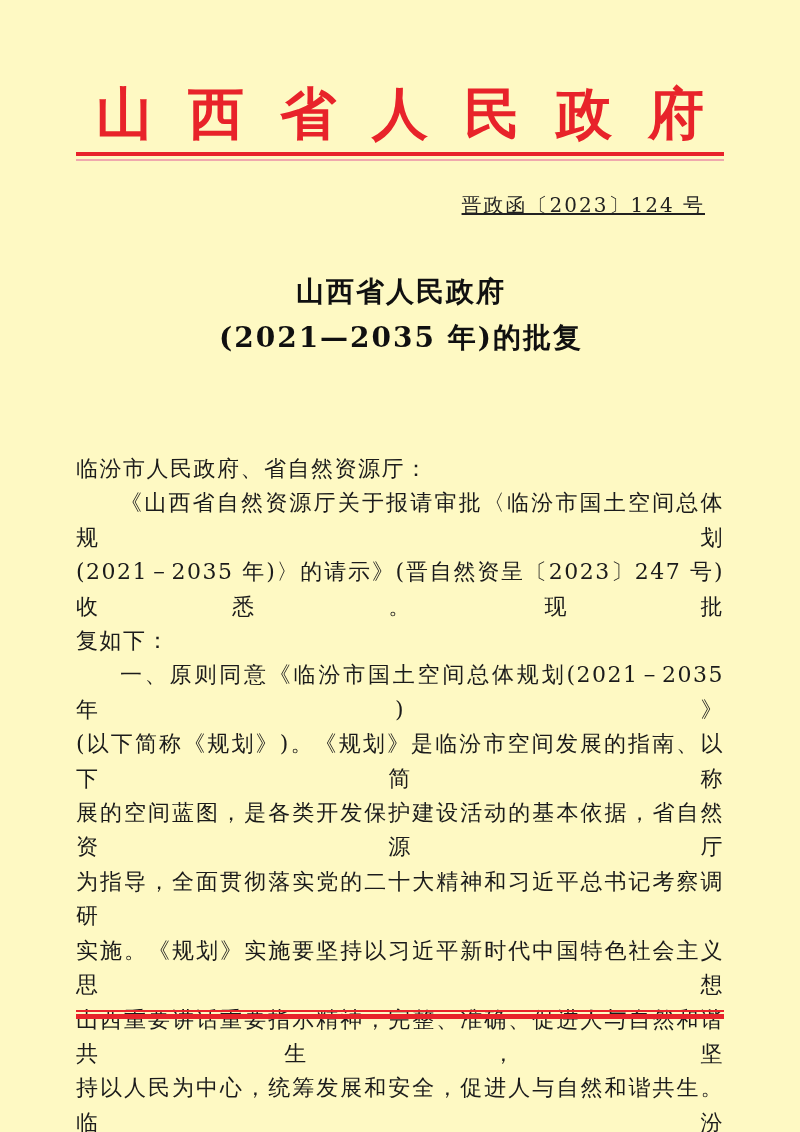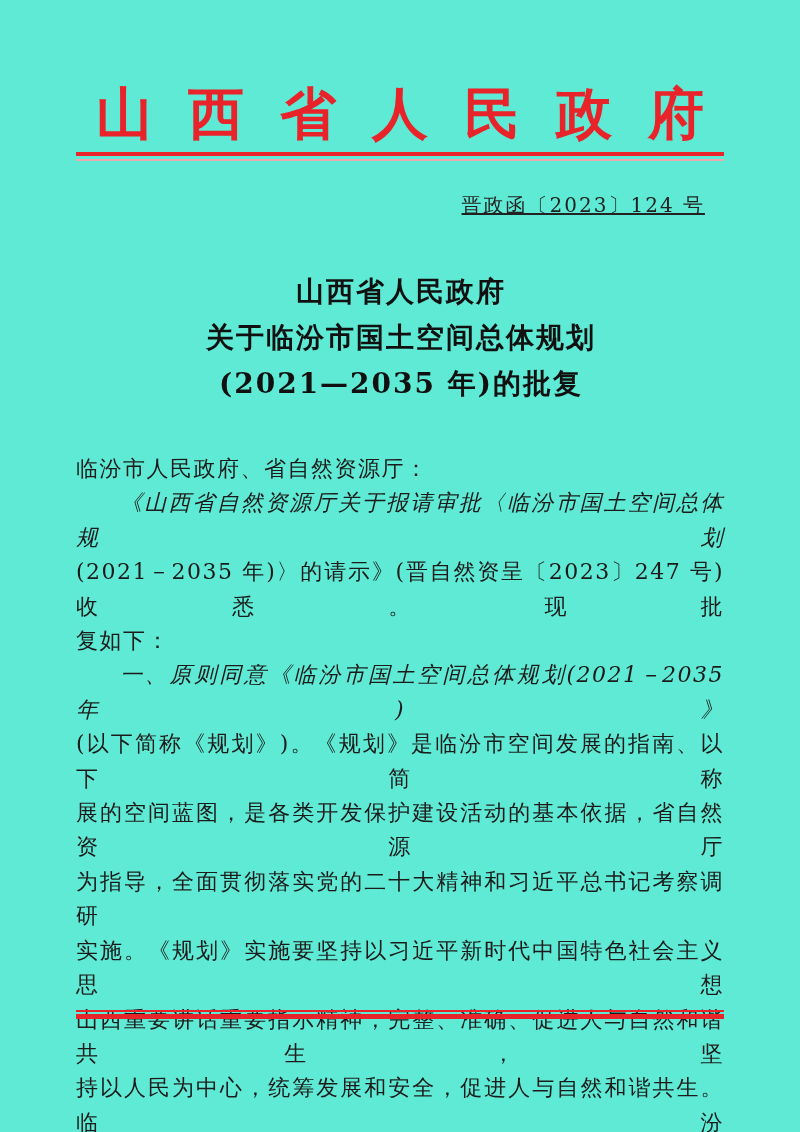--- a/index.html
+++ b/index.html
@@ -8,21 +8,21 @@
     width: 800px;
     height: 1132px;
     position: relative;
     font-family: "DejaVu Serif", serif;
     color: #161616;
     overflow: hidden;
   }
   .page {
     position: absolute;
     inset: 0;
-    background: #5eead4;
+    background: #fef9c3;
   }
   
   .letterhead {
     position: absolute;
     top: 80px;
     left: 0;
     width: 800px;
     text-align: center;
     color: #e8232a;
     font-size: 56px;
@@ -77,21 +77,21 @@
     letter-spacing: 1.5px;
     color: #1b1b1b;
   }
   .line { white-space: nowrap; }
   .line.fill {
     white-space: normal;
     text-align: justify;
     text-align-last: justify;
     text-justify: inter-character;
   }
-  .line.indent { text-indent: 2em; font-style: italic; }
+  .line.indent { text-indent: 2em; }
   
   .rule-bottom {
     position: absolute;
     top: 1010px;
     left: 76px;
     width: 648px;
   }
   .rule-bottom .thin  { height: 2px; background: #e8232a; }
   .rule-bottom .thick { height: 5px; background: #e8232a; margin-top: 2px; }
 </style>
@@ -104,21 +104,20 @@
 
   <div class="rule-top">
     <div class="thick"></div>
     <div class="thin"></div>
   </div>
 
   <div class="doc-number">晋政函〔2023〕124 号</div>
 
   <div class="doc-title">
     <div>山西省人民政府</div>
-    <div>关于临汾市国土空间总体规划</div>
     <div>(2021—2035 年)的批复</div>
   </div>
 
   <div class="body-text">
     <div class="line">临汾市人民政府、省自然资源厅：</div>
     <div class="line fill indent">《山西省自然资源厅关于报请审批〈临汾市国土空间总体规划</div>
     <div class="line fill">(2021－2035 年)〉的请示》(晋自然资呈〔2023〕247 号)收悉。现批</div>
     <div class="line">复如下：</div>
     <div class="line fill indent">一、原则同意《临汾市国土空间总体规划(2021－2035 年)》</div>
     <div class="line fill">(以下简称《规划》)。《规划》是临汾市空间发展的指南、以下简称</div>

